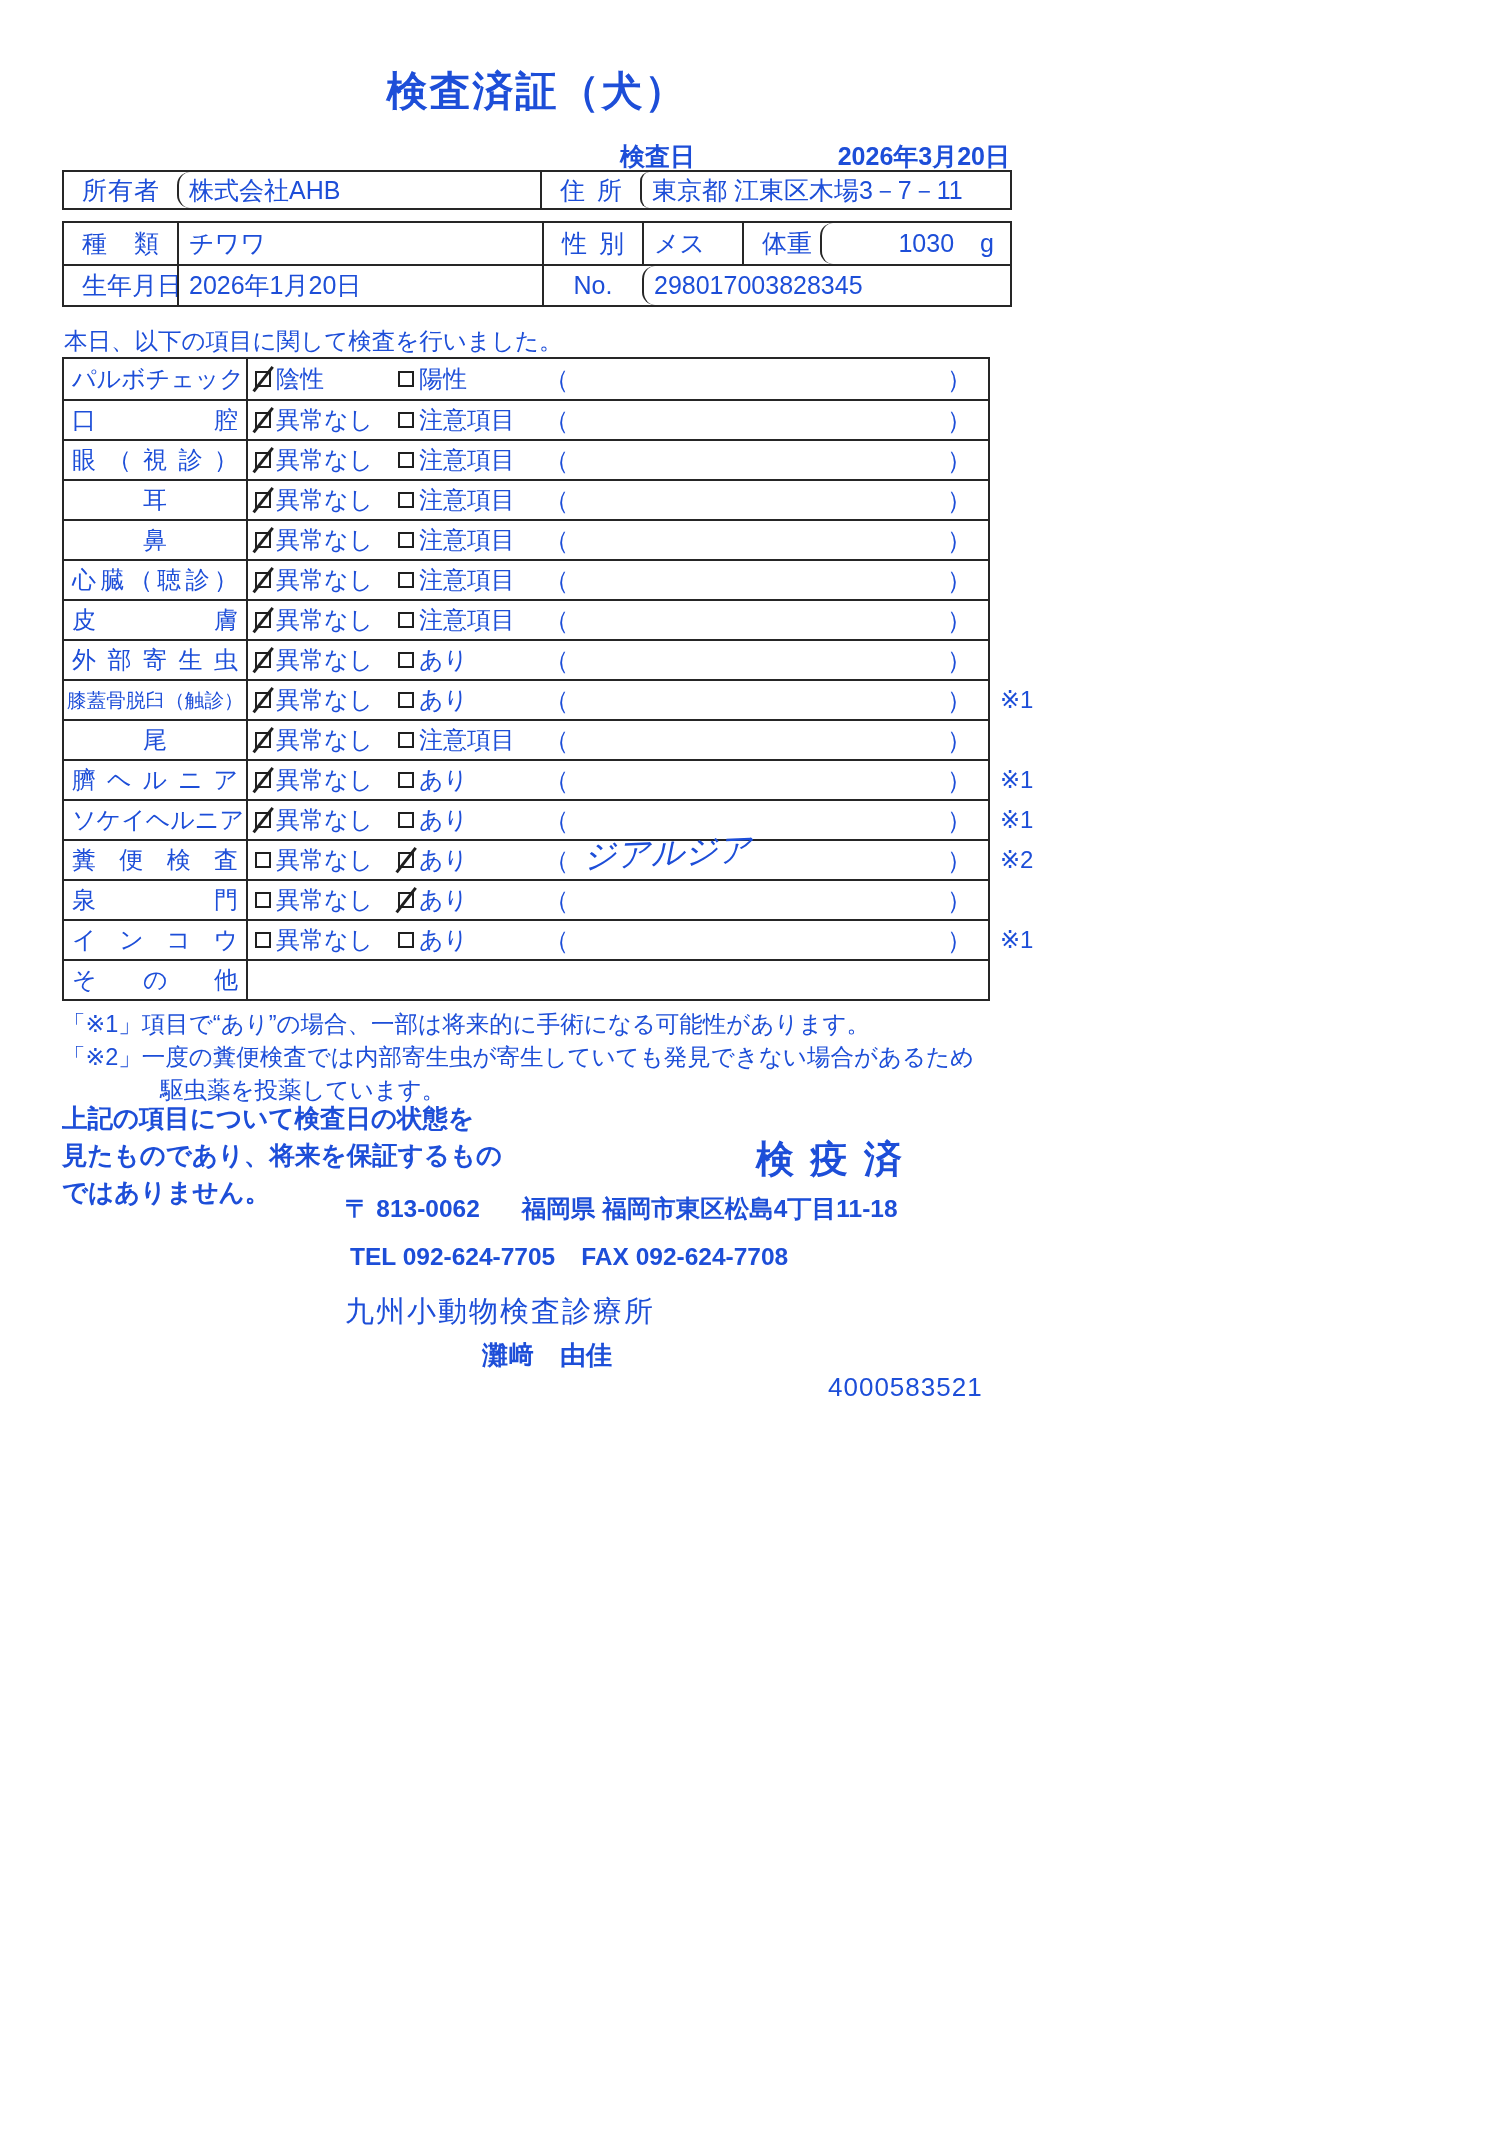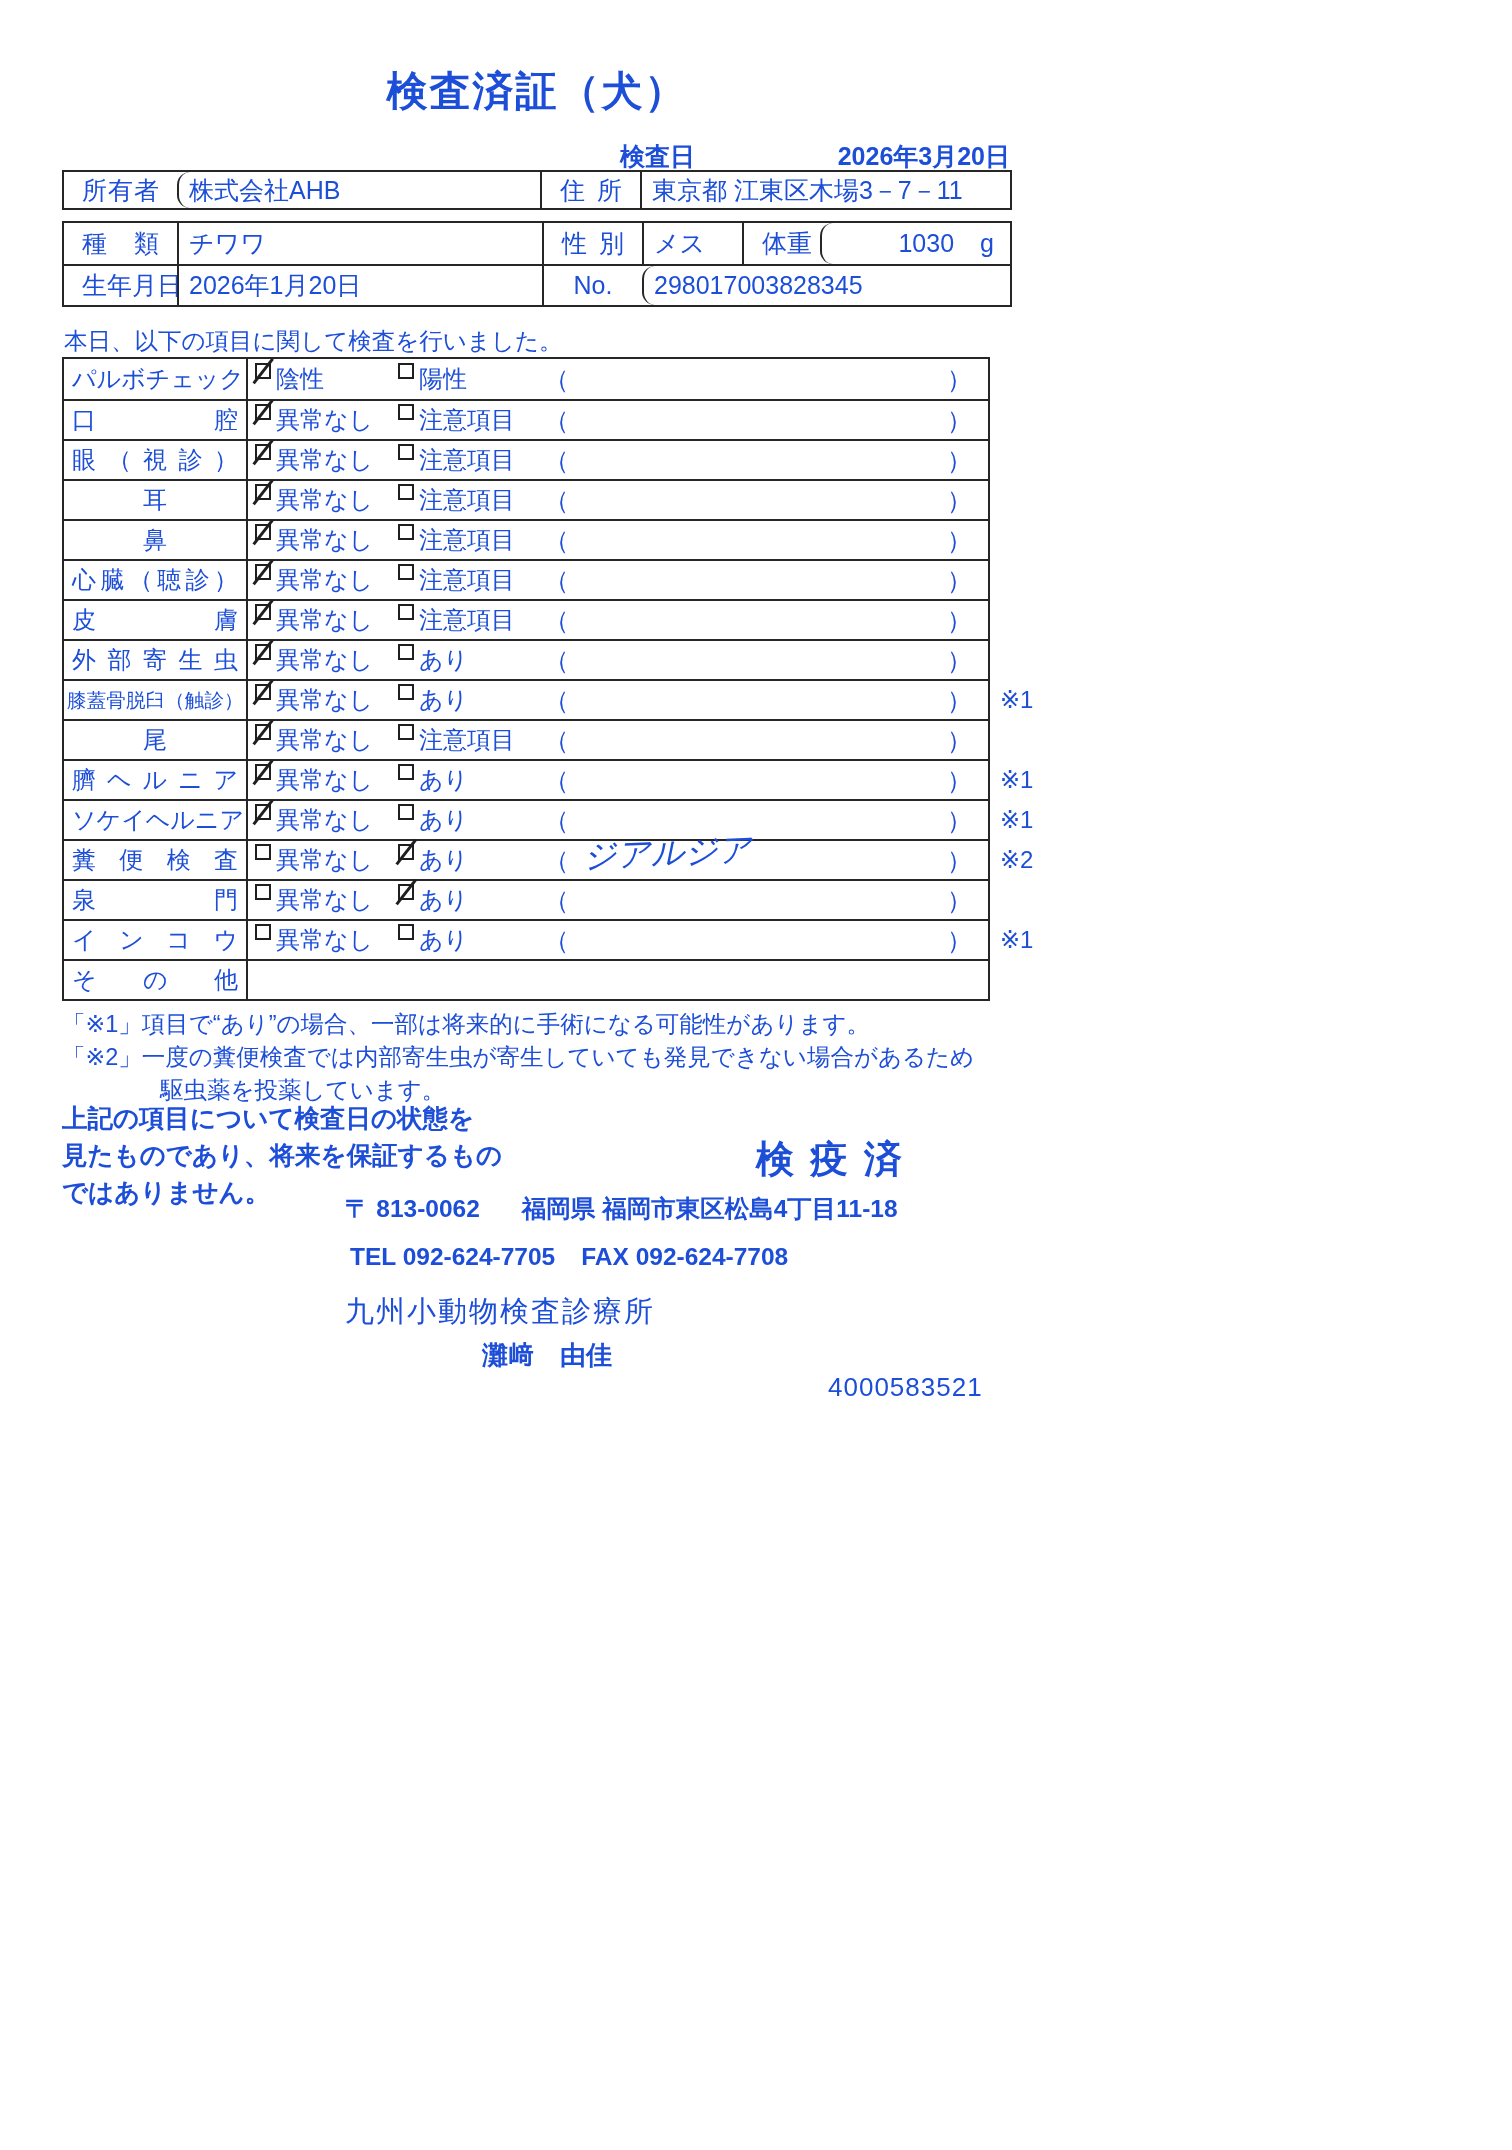--- a/index.html
+++ b/index.html
@@ -21,40 +21,40 @@
   .pet-table { top: 221px; }
   .trow { display: flex; height: 41px; }
   .owner-table .trow { height: 36px; }
   .trow + .trow { border-top: 2.5px solid #262626; }
   .cell { display: flex; align-items: center; font-size: 25px; padding: 0 10px; overflow: hidden; }
   .cell + .cell { border-left: 2.5px solid #262626; }
   .cell.spread { padding: 0 18px; }
   .w113 { width: 113px; flex: none; }
   .w100 { width: 100px; flex: none; }
   .w365 { width: 365px; flex: none; }
-  .w370 { width: 370px; flex: none; }
+  .w370 { width: 370px; flex: none; border-radius: 9px; }
   .w78  { width: 78px;  flex: none; }
   .flex1 { flex: 1; border-radius: 13px; }
   .cell.center { justify-content: center; }
   .weight-cell { justify-content: flex-end; gap: 26px; padding-right: 16px; }
 
   .spread { display: flex; justify-content: space-between; align-items: center; }
 
   .intro { position: absolute; top: 325px; left: 64px; font-size: 23.5px; font-weight: 500;
     border-bottom: 6px solid #4c1d95; padding-bottom: 1px; }
 
   .insp-table { position: absolute; top: 357px; left: 62px; width: 928px; border: 2.5px solid #262626; background:#fff; }
   .insp-row { position: relative; display: flex; height: 40px; }
   .insp-row + .insp-row { border-top: 2.2px solid #262626; }
   .insp-item { width: 184px; flex: none; border-right: 2.2px solid #262626;
     font-size: 24px; padding: 0 8px; display: flex; align-items: center; }
   .insp-item.center { justify-content: center; }
   .insp-item.small { font-size: 19.5px; padding: 0 3px; letter-spacing: -0.5px; }
   .insp-content { flex: 1; display: flex; align-items: center; }
-  .opt { display: flex; align-items: flex-start; font-size: 24px; }
+  .opt { display: flex; align-items: center; font-size: 24px; }
   .opt1 { width: 150px; padding-left: 7px; flex: none; }
   .opt2 { width: 146px; flex: none; }
   .checkbox { position: relative; display: inline-block; width: 16px; height: 16px;
     border: 2.5px solid #1f1f1f; margin-right: 5px; flex: none; }
   .checkbox.checked::after { content: ""; position: absolute; left: 50%; top: 50%;
     width: 31px; height: 2.6px; background: #1f1f1f;
     transform: translate(-50%, -50%) rotate(-52deg); }
   .paren { flex: 1; display: flex; align-items: center; font-size: 25px; padding-right: 16px; }
   .hand { flex: 1; font-size: 33px; font-style: italic; padding-left: 14px; margin-top: -6px;
     transform: rotate(-2.5deg); transform-origin: left center; white-space: nowrap; }

